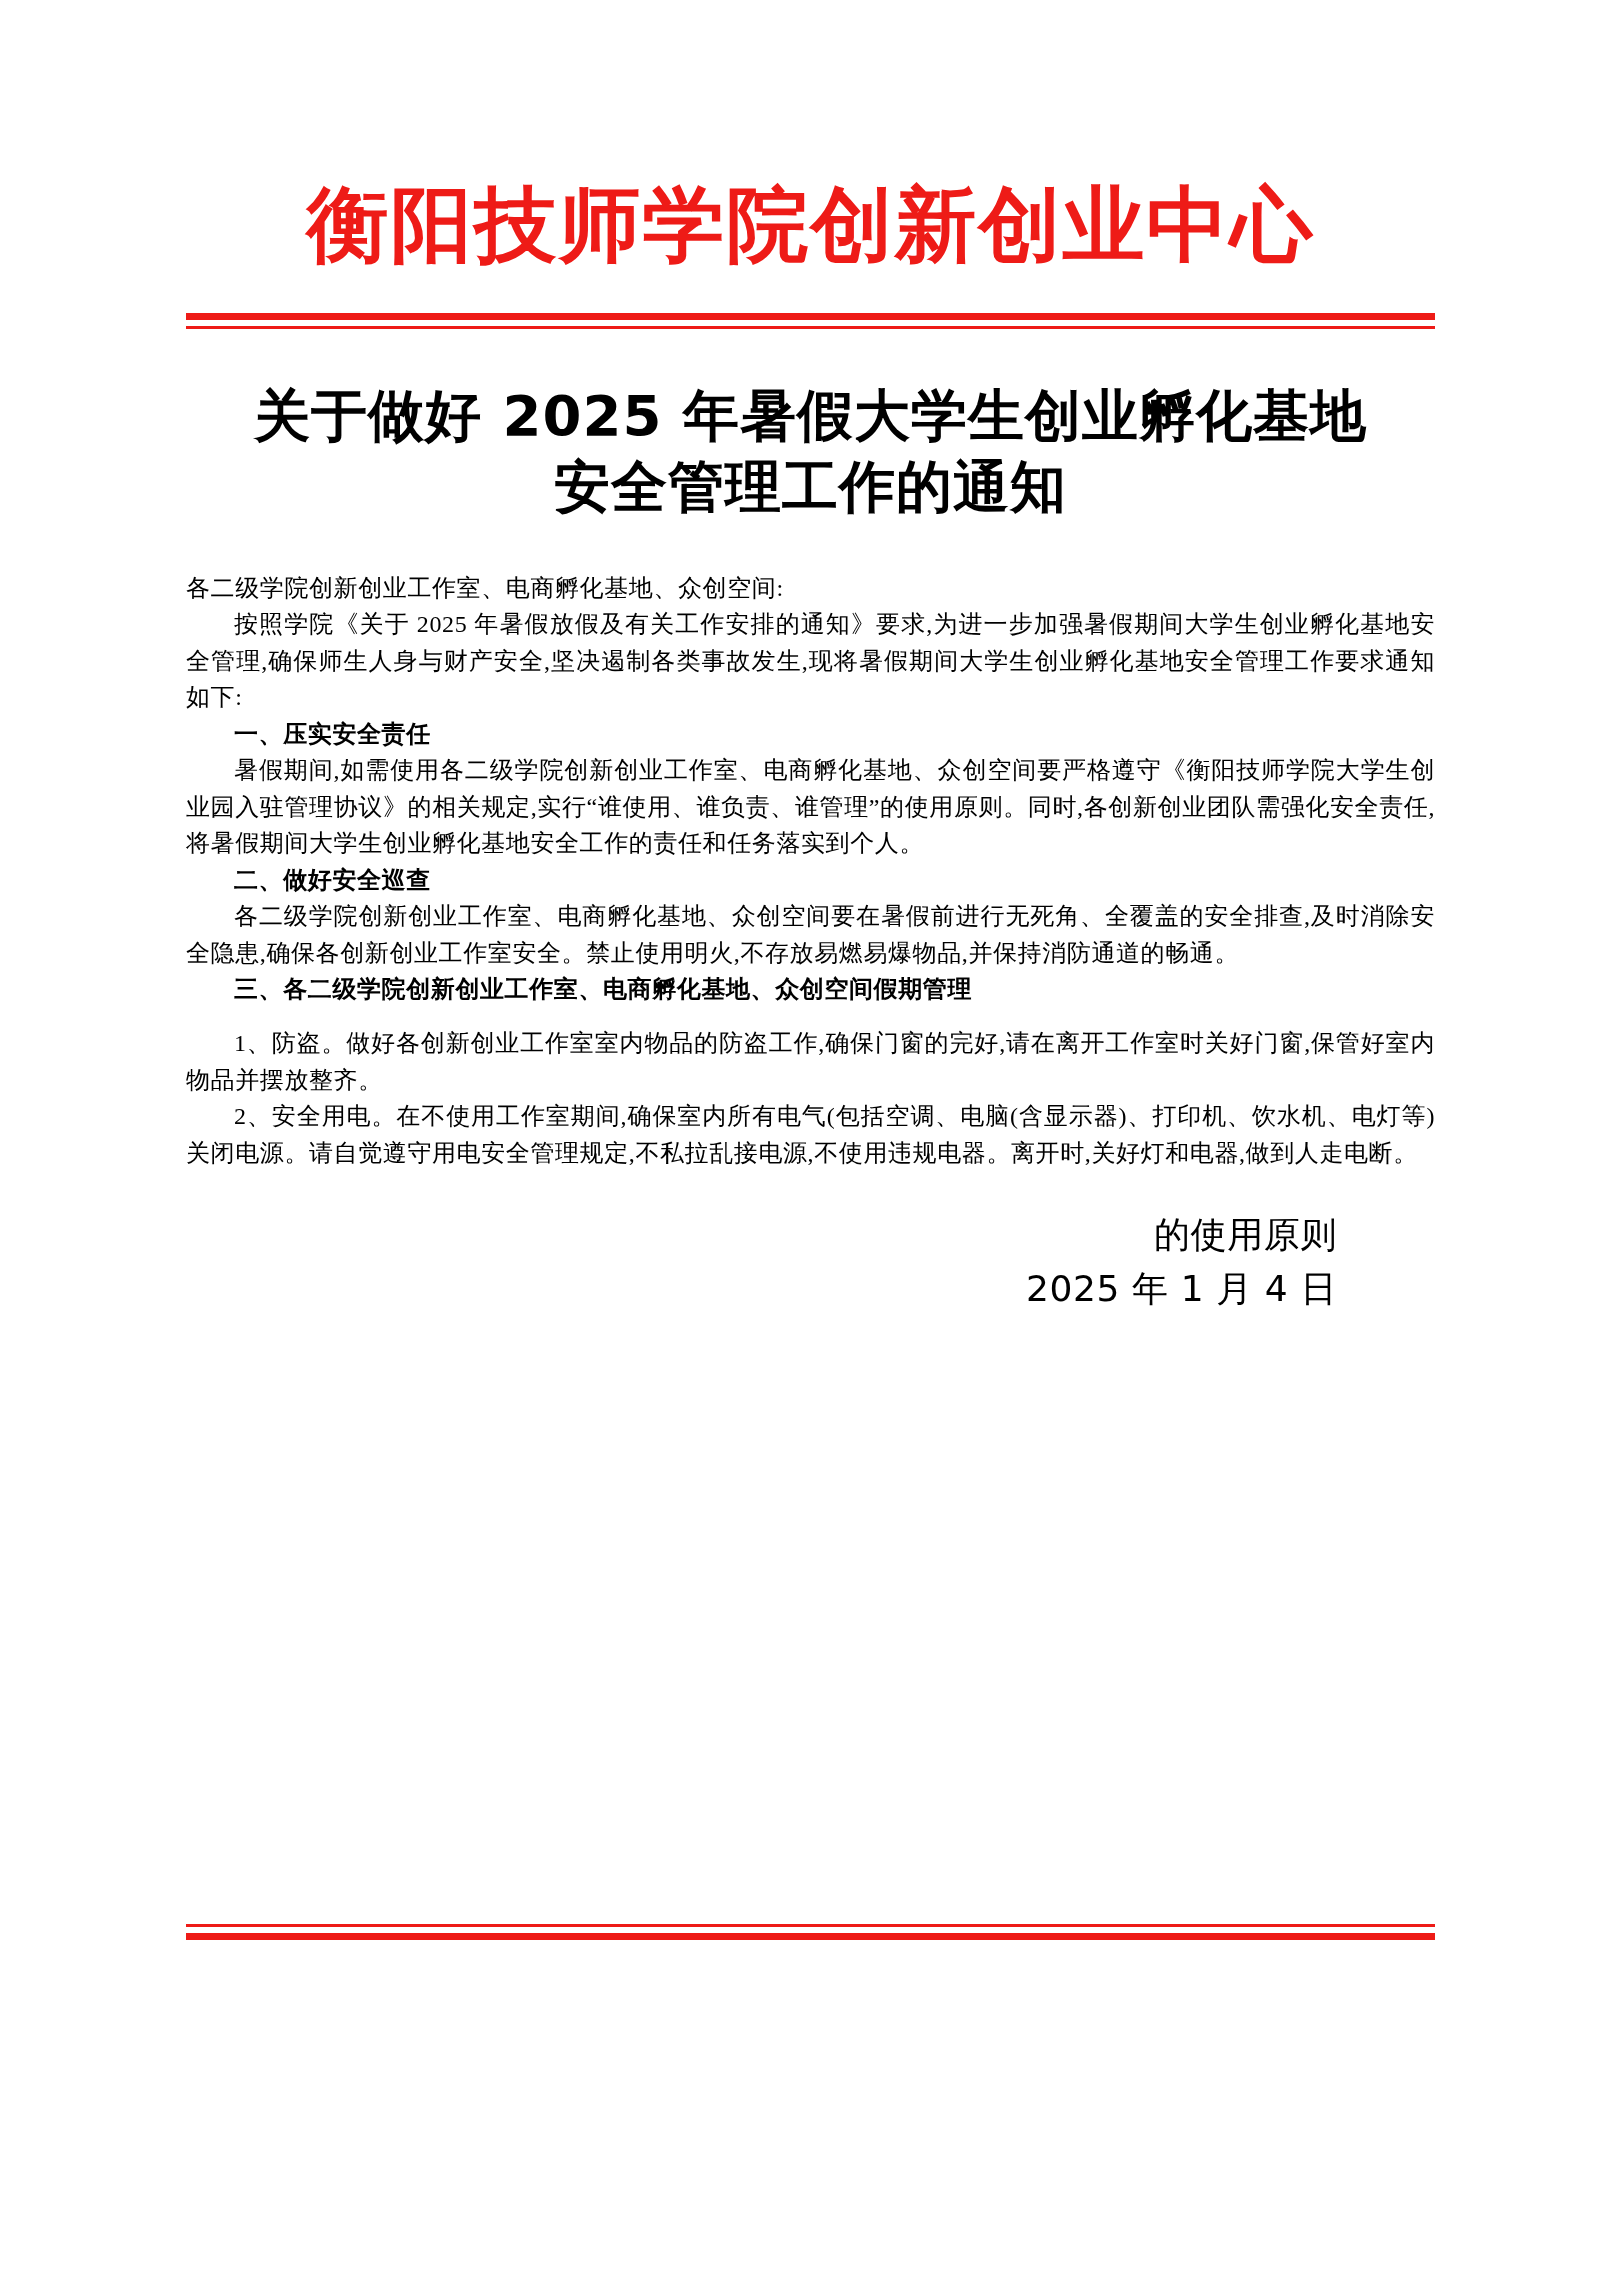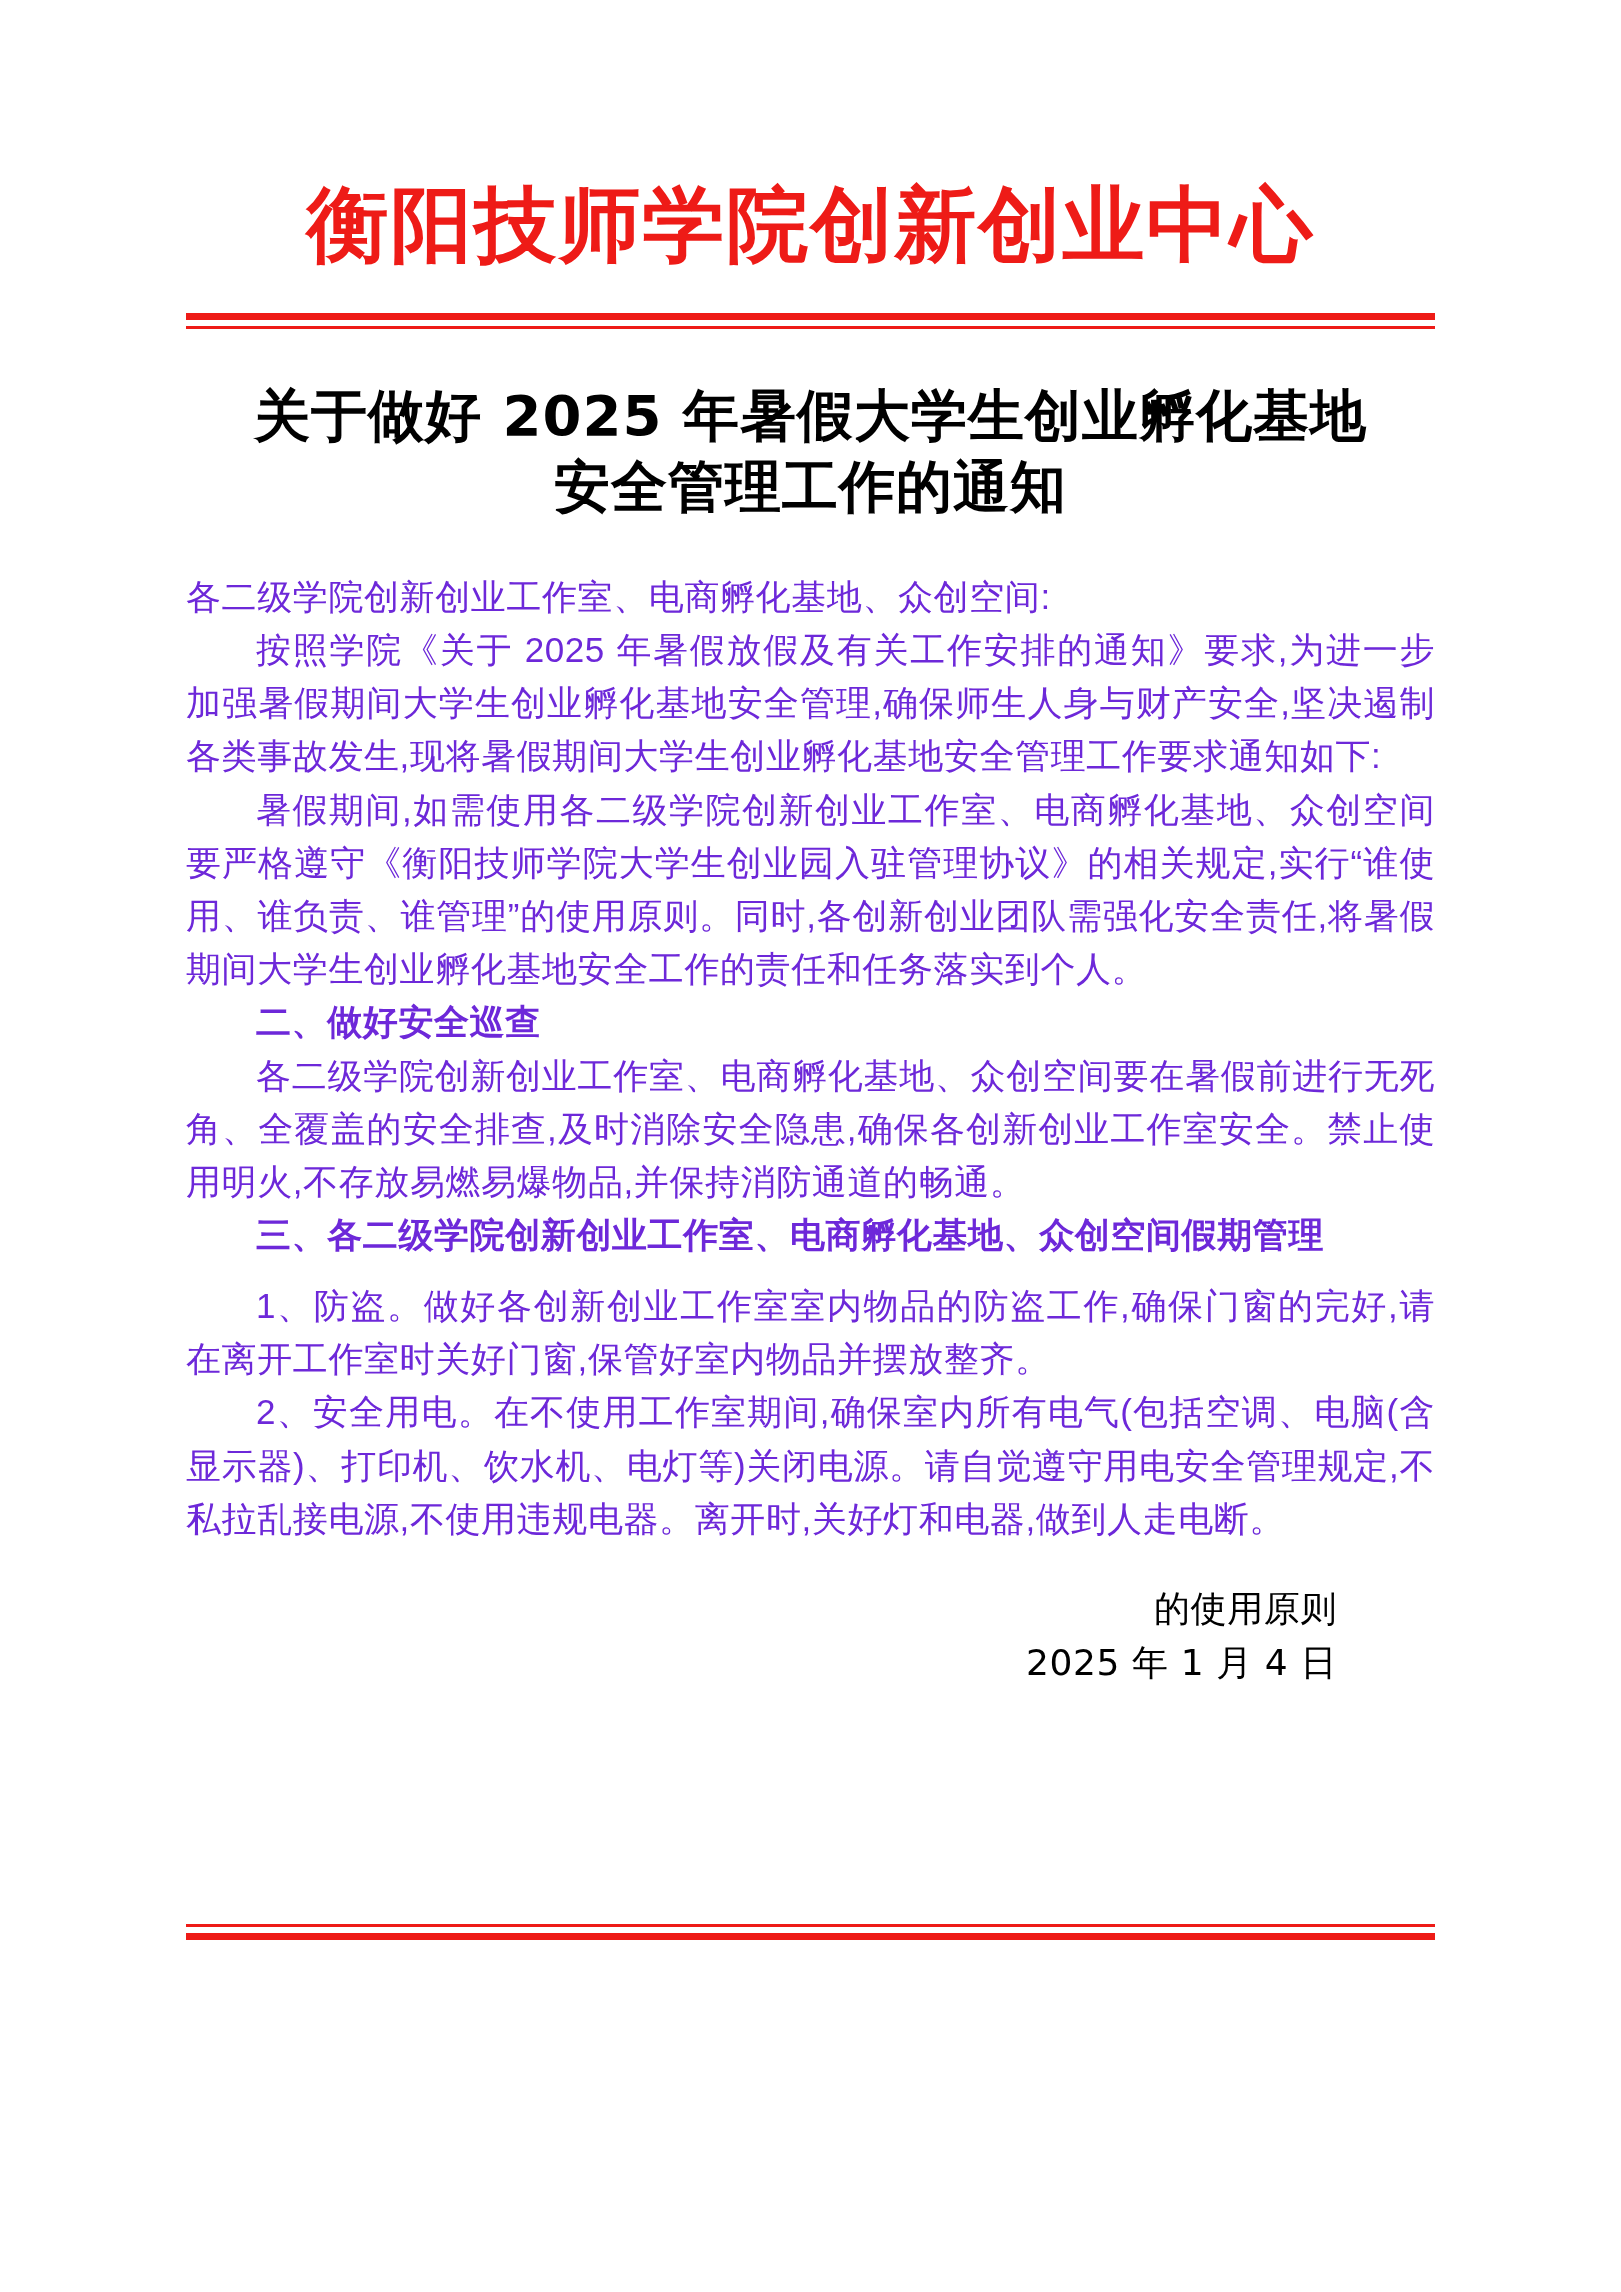--- a/index.html
+++ b/index.html
@@ -62,24 +62,24 @@
     font-weight: bold;
     font-size: 56px;
     line-height: 1.28;
     color: #000;
     letter-spacing: 1px;
   }
 
   
   .doc-body {
     margin-top: 47px;
-    font-family: Liberation Sans, sans-serif;
-    font-size: 35px;
+    font-family: Liberation Serif, serif;
+    font-size: 24px;
     line-height: 1.52;
-    color: #6d28d9;
+    color: #000000;
     text-align: justify;
     letter-spacing: 0.6px;
   }
   .doc-body p {
     margin: 0;
   }
   .indent {
     text-indent: 2em;
   }
   .heading-inline {
@@ -129,20 +129,21 @@
     <div>关于做好 2025 年暑假大学生创业孵化基地</div>
     <div>安全管理工作的通知</div>
   </div>
 
   <div class="doc-body">
 
     <p>各二级学院创新创业工作室、电商孵化基地、众创空间:</p>
 
     <p class="indent">按照学院《关于 2025 年暑假放假及有关工作安排的通知》要求,为进一步加强暑假期间大学生创业孵化基地安全管理,确保师生人身与财产安全,坚决遏制各类事故发生,现将暑假期间大学生创业孵化基地安全管理工作要求通知如下:</p>
 
+    <p class="heading-inline">一、压实安全责任</p>
     <p class="indent">暑假期间,如需使用各二级学院创新创业工作室、电商孵化基地、众创空间要严格遵守《衡阳技师学院大学生创业园入驻管理协议》的相关规定,实行“谁使用、谁负责、谁管理”的使用原则。同时,各创新创业团队需强化安全责任,将暑假期间大学生创业孵化基地安全工作的责任和任务落实到个人。</p>
 
     <p class="heading-inline">二、做好安全巡查</p>
     <p class="indent">各二级学院创新创业工作室、电商孵化基地、众创空间要在暑假前进行无死角、全覆盖的安全排查,及时消除安全隐患,确保各创新创业工作室安全。禁止使用明火,不存放易燃易爆物品,并保持消防通道的畅通。</p>
 
     <p class="heading-inline">三、各二级学院创新创业工作室、电商孵化基地、众创空间假期管理</p>
 
     <p class="indent para-spaced">1、防盗。做好各创新创业工作室室内物品的防盗工作,确保门窗的完好,请在离开工作室时关好门窗,保管好室内物品并摆放整齐。</p>
     <p class="indent">2、安全用电。在不使用工作室期间,确保室内所有电气(包括空调、电脑(含显示器)、打印机、饮水机、电灯等)关闭电源。请自觉遵守用电安全管理规定,不私拉乱接电源,不使用违规电器。离开时,关好灯和电器,做到人走电断。</p>
 

